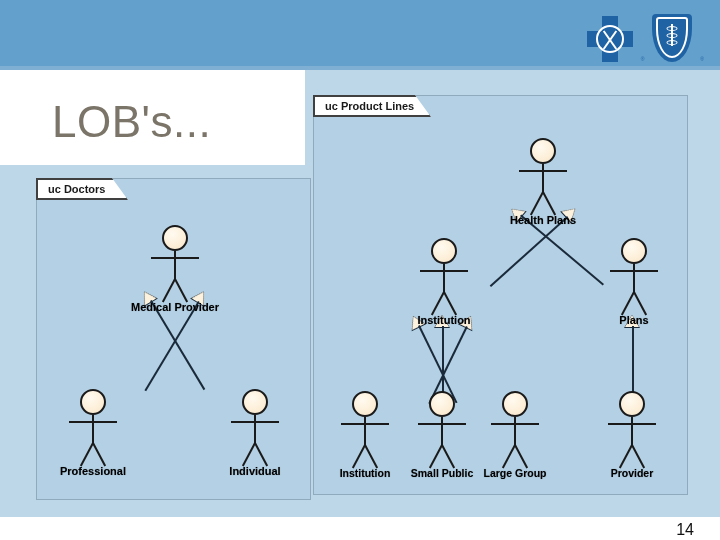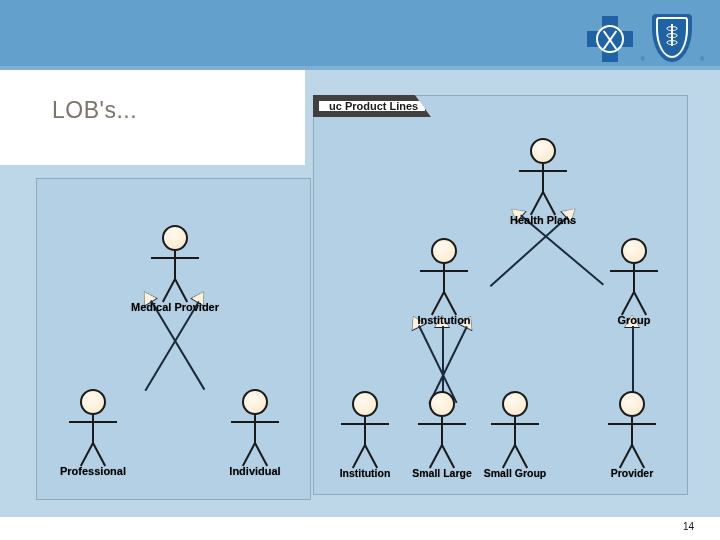--- a/index.html
+++ b/index.html
@@ -68,40 +68,40 @@
   .reg{
     font-size:5px;color:#1f63a5;line-height:1;align-self:flex-end;
   }
 
   
   .title-band{
     position:absolute;left:0;top:70px;width:305px;height:95px;background:#ffffff;
   }
   .slide-title{
     position:absolute;left:52px;top:97px;
-    font-size:23px;color:#7b7468;letter-spacing:0.5px;
+    font-size:44px;color:#7b7468;letter-spacing:0.5px;
     font-family:"Liberation Sans", sans-serif;font-weight:400;white-space:nowrap;
   }
 
   
   .body-band{
     position:absolute;left:0;top:165px;width:720px;height:352px;background:#bdd6e8;
   }
   .body-band-right{
     position:absolute;left:305px;top:70px;width:415px;height:95px;background:#bdd6e8;
   }
 
   
   .uml-frame{position:absolute;background:#b3d0e4;border:1px solid #8fa9bd;box-sizing:border-box;}
   .frame-doctors{left:36px;top:178px;width:275px;height:322px;}
   .frame-products{left:313px;top:95px;width:375px;height:400px;}
 
   .frame-tab{
     position:absolute;left:-1px;top:-1px;height:22px;
-    background:#ffffff;border:6px solid #404040;box-sizing:border-box;
+    background:#ffffff;border:2px solid #404040;box-sizing:border-box;
     display:flex;align-items:center;
     -webkit-clip-path:polygon(0 0, calc(100% - 16px) 0, 100% 100%, 0 100%);
     clip-path:polygon(0 0, calc(100% - 16px) 0, 100% 100%, 0 100%);
     padding-left:10px;padding-right:22px;
   }
   .frame-tab span{
     font-size:11px;font-weight:bold;color:#1a1a1a;white-space:nowrap;
     font-family:"Liberation Sans", sans-serif;
   }
 
@@ -148,21 +148,21 @@
     position:absolute;left:50%;top:-11px;margin-left:-8px;
     width:0;height:0;border-left:8px solid transparent;border-right:8px solid transparent;
     border-bottom:13px solid #1a2a3a;z-index:-1;
   }
 
   
   .footer{
     position:absolute;left:0;top:517px;width:720px;height:23px;background:#ffffff;
   }
   .page-num{
-    position:absolute;right:26px;top:521px;font-size:10px;color:#111111;
+    position:absolute;right:26px;top:521px;font-size:16px;color:#111111;
     font-family:"Liberation Sans", sans-serif;
   }
 </style>
 </head>
 <body>
 
 <div class="slide">
 
   <div class="header-band"></div>
   <div class="header-band-edge"></div>
@@ -184,20 +184,23 @@
     </div>
     <span class="reg">®</span>
   </div>
 
   <div class="body-band-right"></div>
   <div class="body-band"></div>
   <div class="title-band"></div>
   <div class="slide-title">LOB's...</div>
 
   <div class="uml-frame frame-doctors">
+    <div class="frame-tab" style="width:92px;">
+      <span>uc Doctors</span>
+    </div>
 
     <div class="gen" style="left:113px;top:122px;height:104px;transform:rotate(-31deg);">
       <div class="tri-outline"></div>
         <div class="tri"></div>
       <div class="shaft" style="height:104px;"></div>
     </div>
 
     <div class="gen" style="left:161px;top:122px;height:104px;transform:rotate(31deg);">
       <div class="tri-outline"></div>
         <div class="tri"></div>
@@ -290,48 +293,48 @@
         <div class="leg-r"></div>
       <div class="label">Institution</div>
     </div>
 
     <div class="actor" style="left:282px;top:142px;">
       <div class="head"></div>
       <div class="arms"></div>
         <div class="body"></div>
       <div class="leg-l"></div>
         <div class="leg-r"></div>
-      <div class="label">Group</div>
+      <div class="label">Plans</div>
     </div>
 
     <div class="actor small" style="left:13px;top:295px;">
       <div class="head"></div>
       <div class="arms"></div>
         <div class="body"></div>
       <div class="leg-l"></div>
         <div class="leg-r"></div>
       <div class="label">Institution</div>
     </div>
 
     <div class="actor small" style="left:90px;top:295px;">
       <div class="head"></div>
       <div class="arms"></div>
         <div class="body"></div>
       <div class="leg-l"></div>
         <div class="leg-r"></div>
-      <div class="label">Small Large</div>
+      <div class="label">Small Public</div>
     </div>
 
     <div class="actor small" style="left:163px;top:295px;">
       <div class="head"></div>
       <div class="arms"></div>
         <div class="body"></div>
       <div class="leg-l"></div>
         <div class="leg-r"></div>
-      <div class="label">Small Group</div>
+      <div class="label">Large Group</div>
     </div>
 
     <div class="actor small" style="left:280px;top:295px;">
       <div class="head"></div>
       <div class="arms"></div>
         <div class="body"></div>
       <div class="leg-l"></div>
         <div class="leg-r"></div>
       <div class="label">Provider</div>
     </div>

